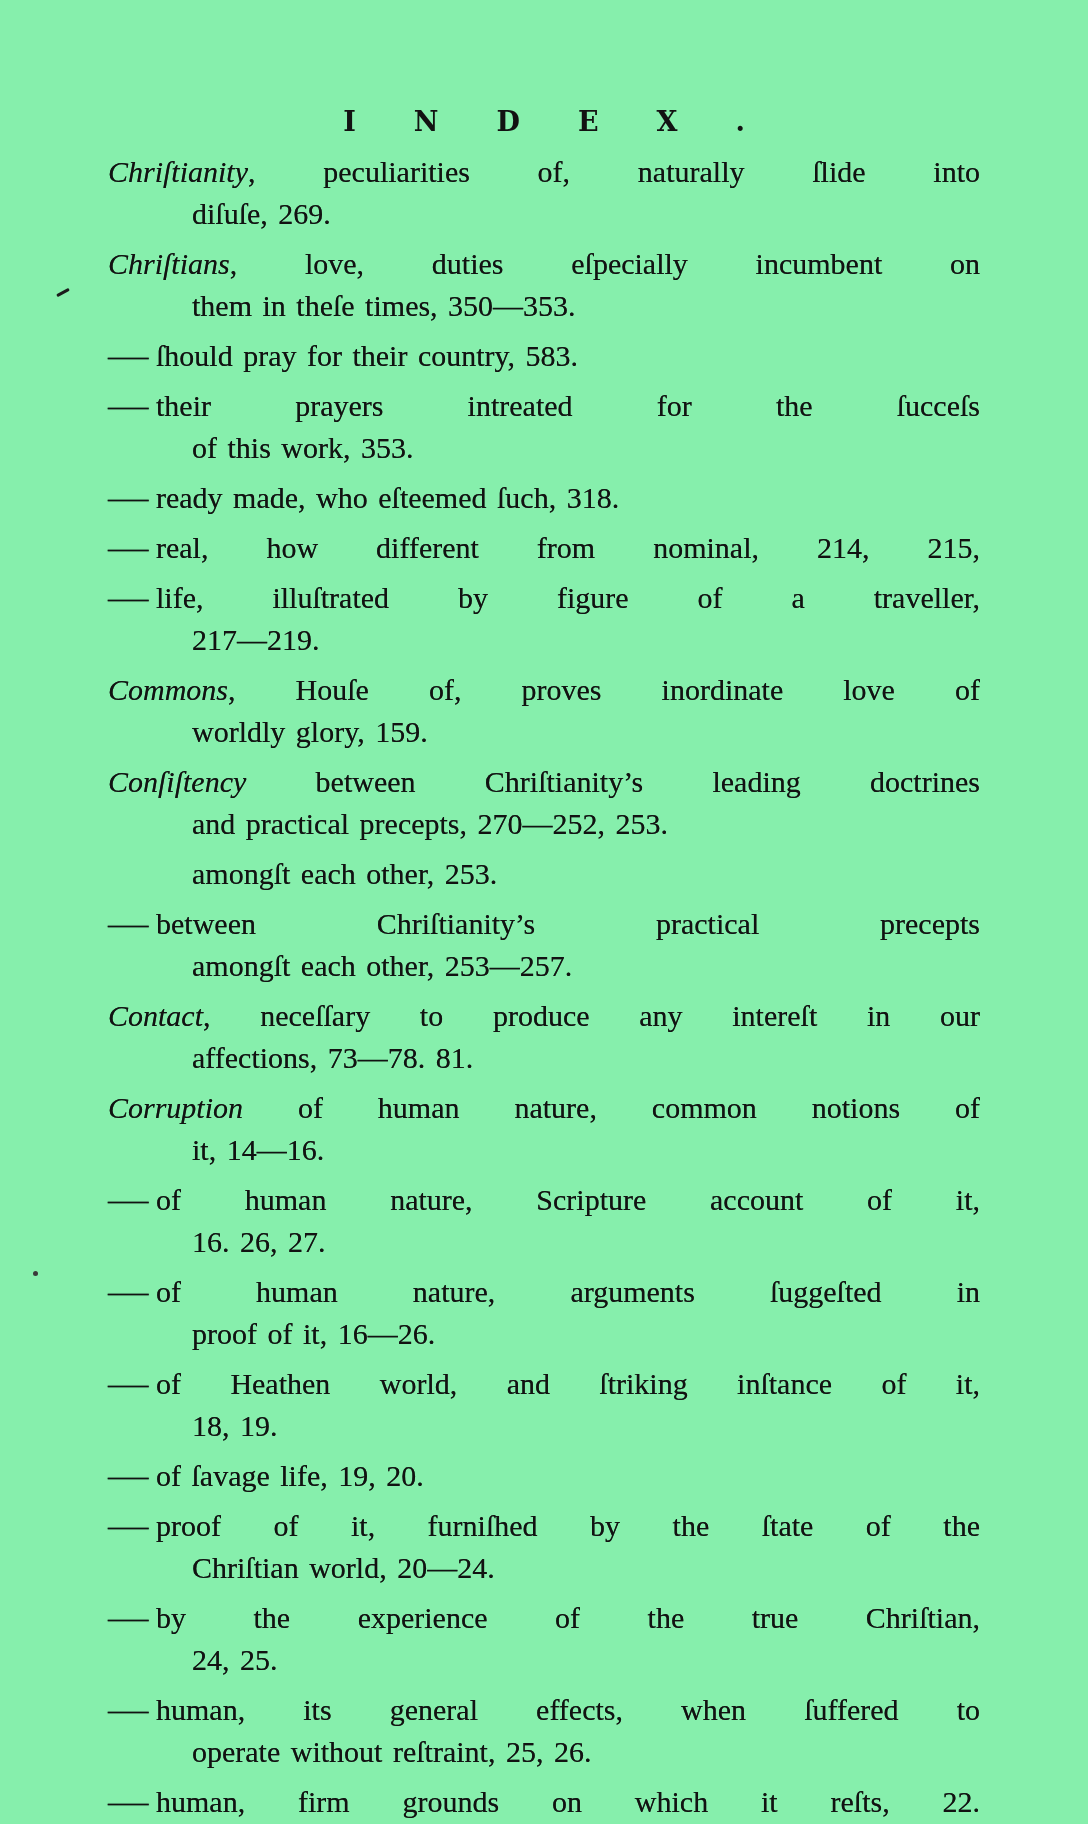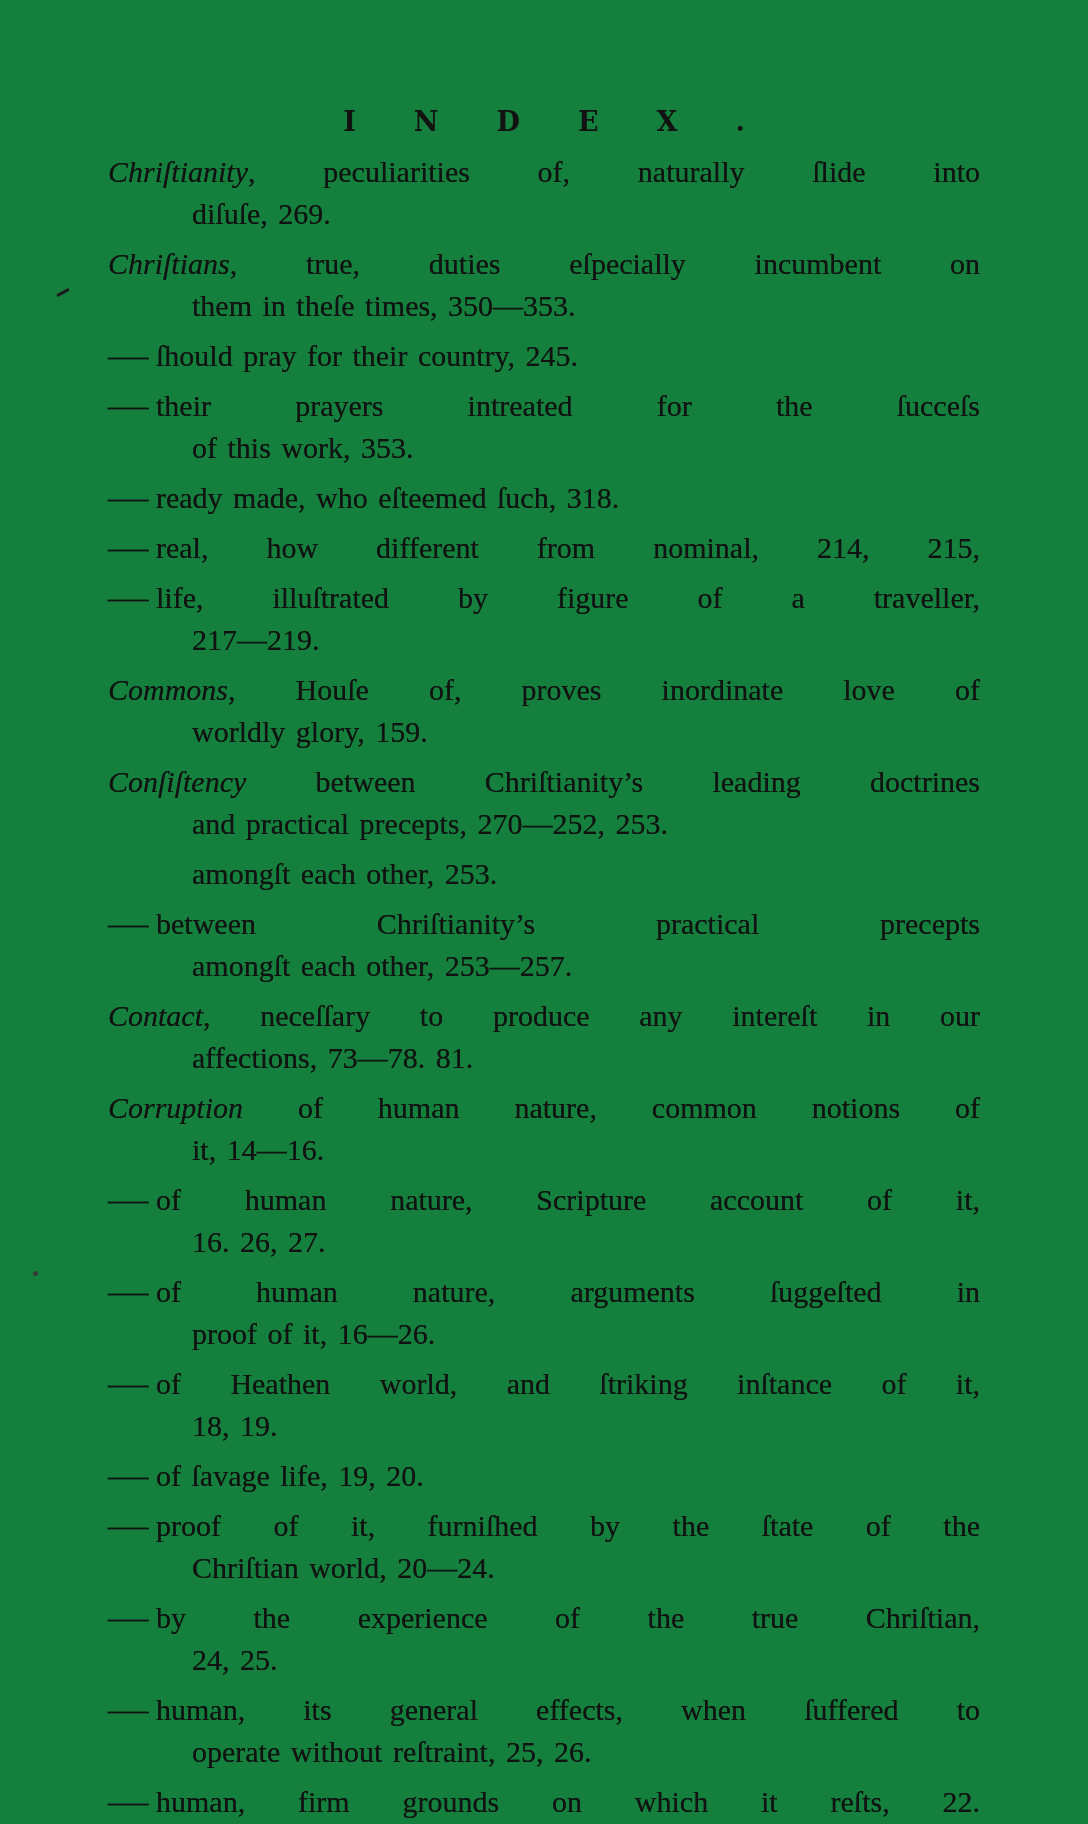--- a/index.html
+++ b/index.html
@@ -1,20 +1,20 @@
 <!DOCTYPE html>
 <html><head>
 <meta charset="utf-8">
 <style>
   html, body { margin: 0; padding: 0; }
   .page {
     position: relative;
     width: 1088px;
     height: 1824px;
-    background: #15803d;
+    background: #86efac;
     overflow: hidden;
     font-family: "DejaVu Serif", serif;
     color: #121212;
   }
   .textblock {
     position: absolute;
     left: 100px;
     top: 100px;
     width: 888px;
   }
@@ -87,26 +87,26 @@
     <div class="title">INDEX.</div>
 
     <div class="entries">
 
   <div class="entry">
     <div class="first full"><span class="head">Chriſtianity</span><span class="rest">, peculiarities of, naturally ſlide into</span></div>
     <div class="cont">diſuſe, 269.</div>
   </div>
 
   <div class="entry">
-    <div class="first full"><span class="head">Chriſtians</span><span class="rest">, true, duties eſpecially incumbent on</span></div>
+    <div class="first full"><span class="head">Chriſtians</span><span class="rest">, love, duties eſpecially incumbent on</span></div>
     <div class="cont">them in theſe times, 350—353.</div>
   </div>
 
   <div class="entry">
-    <div class="first"><span class="dash">—</span><span class="rest">ſhould pray for their country, 245.</span></div>
+    <div class="first"><span class="dash">—</span><span class="rest">ſhould pray for their country, 583.</span></div>
 
   </div>
 
   <div class="entry">
     <div class="first full"><span class="dash">—</span><span class="rest">their prayers intreated for the ſucceſs</span></div>
     <div class="cont">of this work, 353.</div>
   </div>
 
   <div class="entry">
     <div class="first"><span class="dash">—</span><span class="rest">ready made, who eſteemed ſuch, 318.</span></div>

